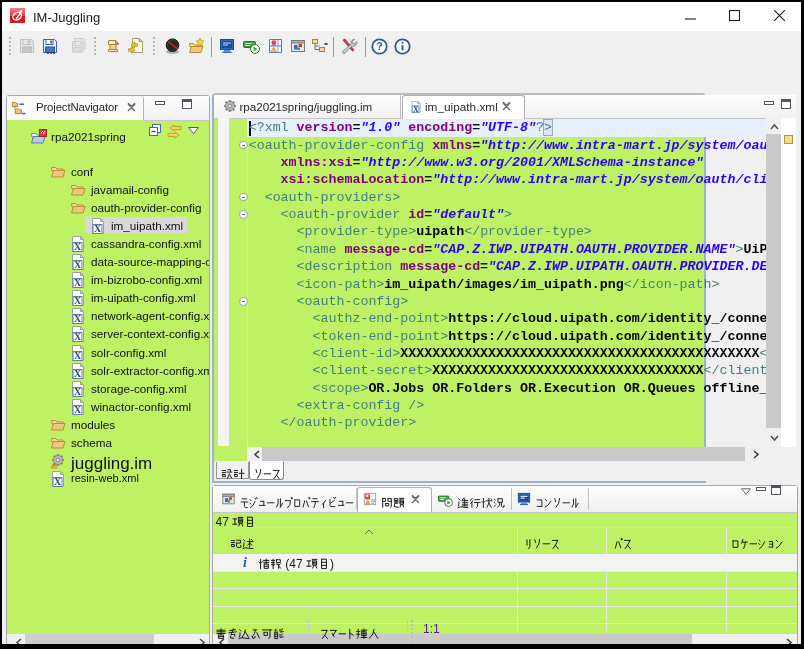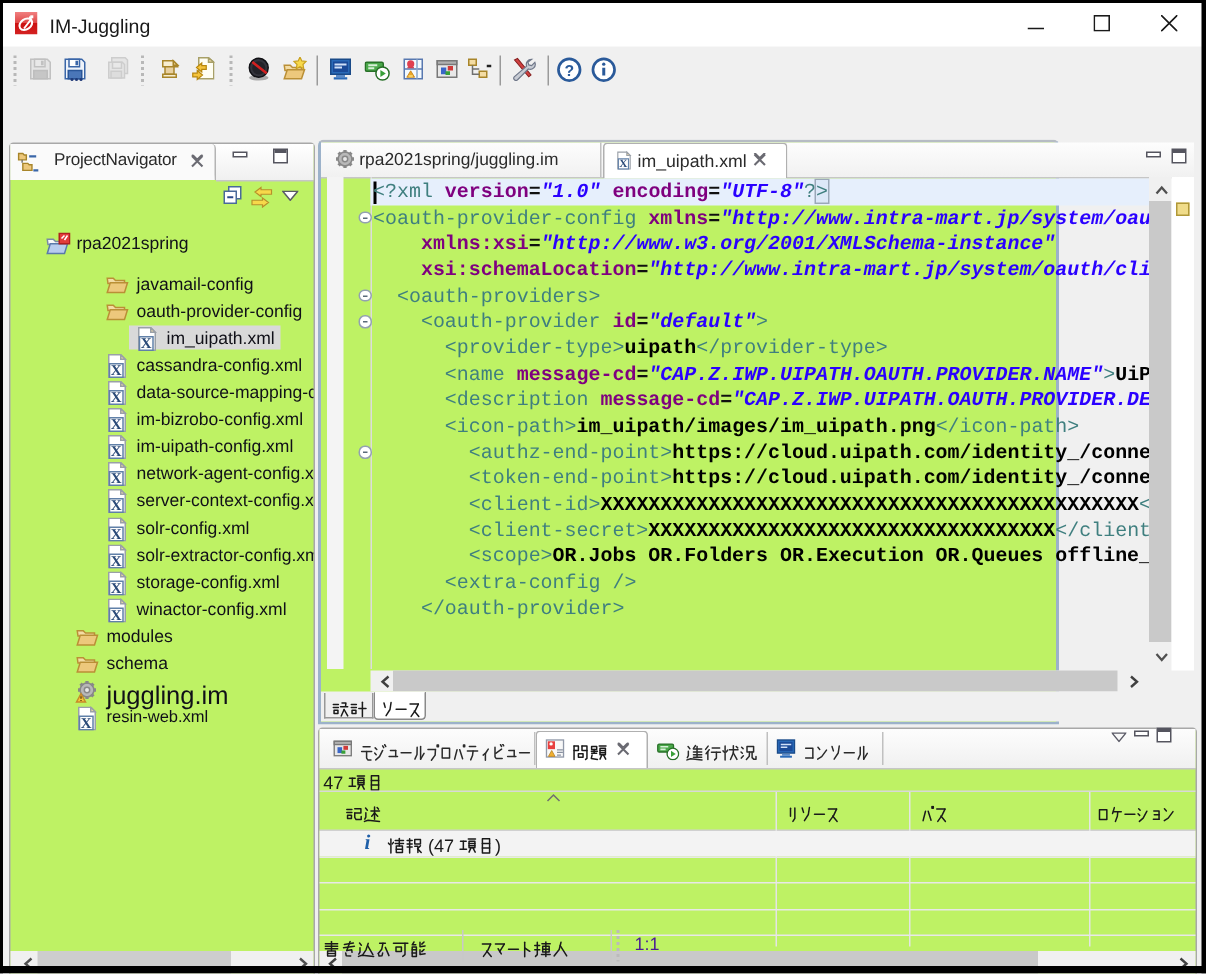--- a/index.html
+++ b/index.html
@@ -173,28 +173,35 @@
     <svg class="ti" style="left:159px;top:28px" width="17" height="15" viewBox="0 0 17 15">
       <path d="M8 1 L4 4 L8 7 V5.5 H15 V2.5 H8 z" fill="#f7d84a" stroke="#b8902a" stroke-width="0.8"></path>
       <path d="M9 8 L13 11 L9 14 V12.5 H2 V9.5 H9 z" fill="#f7d84a" stroke="#b8902a" stroke-width="0.8"></path>
     </svg>
     <svg class="ti" style="left:181px;top:31px" width="11" height="7" viewBox="0 0 11 7">
       <path d="M0.5 0.5 h10 L5.5 6.5 z" fill="#fff" stroke="#5a5a66"></path>
     </svg>
 
     <div class="abs" style="left:0;top:25px;width:202px;height:513px;overflow:hidden">
       <div class="abs" style="left:-7px;top:-85px;width:216px;height:650px">
-        <div style="position:absolute;left:0;top:118px;width:208px;height:18.1px">
+        <div style="position:absolute;left:0;top:92px;width:208px;height:18.1px">
           <svg class="ti" style="left:30px;top:1px" width="17" height="16" viewBox="0 0 17 16">
             <path d="M1.5 4.5 h4 l1.5 1.5 h6 v2 h-11 z" fill="#f8f8f8" stroke="#7a8aa5" stroke-width="1"></path>
             <path d="M1.5 14 L3.5 7.5 h11.5 L13 14 z" fill="#b8ccee" stroke="#5a7aaa" stroke-width="1"></path>
             <rect x="9.5" y="0.5" width="7" height="7" fill="#e23b3b" stroke="#b02020"></rect>
             <path d="M11 4 l2-2 m0 3 l2-3" stroke="#fff" stroke-width="1"></path>
           </svg>
           <div style="position:absolute;left:51px;top:2px;font-size:11.7px;color:#101018;white-space:nowrap">rpa2021spring</div>
+        </div>
+<div style="position:absolute;left:0;top:126.5px;width:210px;height:18.1px">
+          <svg class="ti" style="left:50px;top:1px" width="16" height="16" viewBox="0 0 16 16">
+            <path d="M1.5 3.5 h4 l1.5 1.5 h6 v2 h-11 z" fill="#f3dca4" stroke="#ba8f36" stroke-width="1"></path>
+            <path d="M1.5 13 L3.5 6.5 h11.5 L13 13 z" fill="#edc87c" stroke="#ba8f36" stroke-width="1"></path>
+          </svg>
+          <div style="position:absolute;left:71px;top:2px;font-size:11.7px;color:#101018;white-space:nowrap">conf</div>
         </div>
 <div style="position:absolute;left:0;top:162.7px;width:210px;height:18.1px">
           <svg class="ti" style="left:70px;top:1px" width="16" height="16" viewBox="0 0 16 16">
             <path d="M1.5 3.5 h4 l1.5 1.5 h6 v2 h-11 z" fill="#f3dca4" stroke="#ba8f36" stroke-width="1"></path>
             <path d="M1.5 13 L3.5 6.5 h11.5 L13 13 z" fill="#edc87c" stroke="#ba8f36" stroke-width="1"></path>
           </svg>
           <div style="position:absolute;left:91px;top:2px;font-size:11.7px;color:#101018;white-space:nowrap">oauth-provider-config</div>
         </div>
 <div style="position:absolute;left:0;top:144.6px;width:210px;height:18.1px">
           <svg class="ti" style="left:70px;top:1px" width="16" height="16" viewBox="0 0 16 16">
@@ -395,20 +402,21 @@
 <div class="cl"><span class="t">&lt;?xml </span><span class="a">version</span><span class="e">=</span><span class="v">"1.0"</span><span class="p"> </span><span class="a">encoding</span><span class="e">=</span><span class="v">"UTF-8"</span><span class="t">?</span><span class="cbx"><span class="t">&gt;</span></span></div>
 <div class="cl"><span class="t">&lt;oauth-provider-config </span><span class="a">xmlns</span><span class="e">=</span><span class="v">"http://www.intra-mart.jp/system/oauth-provider-config"</span></div>
 <div class="cl"><span class="p">    </span><span class="a">xmlns:xsi</span><span class="e">=</span><span class="v">"http://www.w3.org/2001/XMLSchema-instance"</span></div>
 <div class="cl"><span class="p">    </span><span class="a">xsi:schemaLocation</span><span class="e">=</span><span class="v">"http://www.intra-mart.jp/system/oauth/client/oauth-provider-config.xsd"&gt;</span></div>
 <div class="cl"><span class="p">  </span><span class="t">&lt;oauth-providers&gt;</span></div>
 <div class="cl"><span class="p">    </span><span class="t">&lt;oauth-provider </span><span class="a">id</span><span class="e">=</span><span class="v">"default"</span><span class="t">&gt;</span></div>
 <div class="cl"><span class="p">      </span><span class="t">&lt;provider-type&gt;</span><span class="b">uipath</span><span class="t">&lt;/provider-type&gt;</span></div>
 <div class="cl"><span class="p">      </span><span class="t">&lt;name </span><span class="a">message-cd</span><span class="e">=</span><span class="v">"CAP.Z.IWP.UIPATH.OAUTH.PROVIDER.NAME"</span><span class="t">&gt;</span><span class="b">UiPath</span></div>
 <div class="cl"><span class="p">      </span><span class="t">&lt;description </span><span class="a">message-cd</span><span class="e">=</span><span class="v">"CAP.Z.IWP.UIPATH.OAUTH.PROVIDER.DESCRIPTION"</span></div>
 <div class="cl"><span class="p">      </span><span class="t">&lt;icon-path&gt;</span><span class="b">im_uipath/images/im_uipath.png</span><span class="t">&lt;/icon-path&gt;</span></div>
+<div class="cl"><span class="p">      </span><span class="t">&lt;oauth-config&gt;</span></div>
 <div class="cl"><span class="p">        </span><span class="t">&lt;authz-end-point&gt;</span><span class="b">https://cloud.uipath.com/identity_/connect/authorize</span></div>
 <div class="cl"><span class="p">        </span><span class="t">&lt;token-end-point&gt;</span><span class="b">https://cloud.uipath.com/identity_/connect/token</span></div>
 <div class="cl"><span class="p">        </span><span class="t">&lt;client-id&gt;</span><span class="b">XXXXXXXXXXXXXXXXXXXXXXXXXXXXXXXXXXXXXXXXXXXXX</span><span class="t">&lt;/client-id&gt;</span></div>
 <div class="cl"><span class="p">        </span><span class="t">&lt;client-secret&gt;</span><span class="b">XXXXXXXXXXXXXXXXXXXXXXXXXXXXXXXXXX</span><span class="t">&lt;/client-secret&gt;</span></div>
 <div class="cl"><span class="p">        </span><span class="t">&lt;scope&gt;</span><span class="b">OR.Jobs OR.Folders OR.Execution OR.Queues offline_access</span></div>
 <div class="cl"><span class="p">      </span><span class="t">&lt;extra-config /&gt;</span></div>
 <div class="cl"><span class="p">    </span><span class="t">&lt;/oauth-provider&gt;</span></div>
     </div>
 
     <div style="position:absolute;left:25px;top:45.9px;width:8.5px;height:8.5px;border:1px solid #93a1b1;border-radius:50%;background:#fff">

